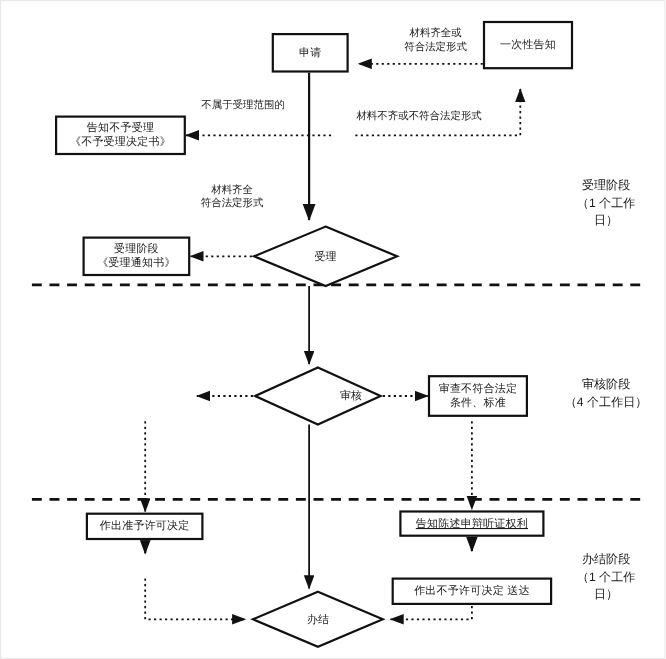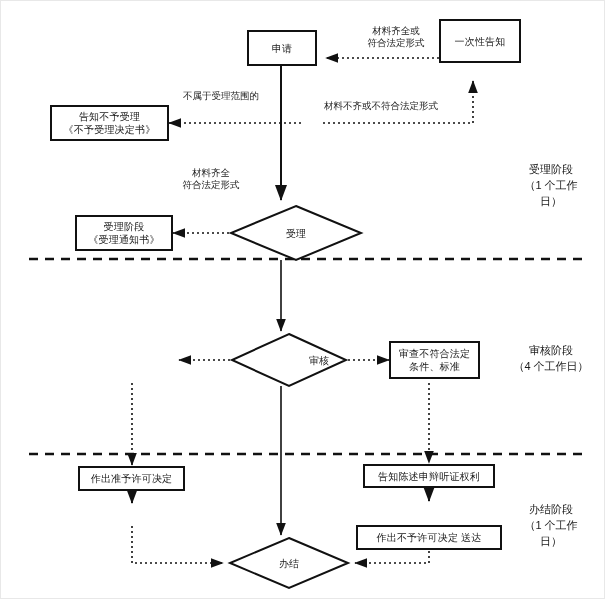--- a/index.html
+++ b/index.html
@@ -168,21 +168,21 @@
     <div class="node box" style="left:388px; top:340px; width:91px; height:38px;">
       <span class="line">审查不符合法定</span>
       <span class="line">条件、标准</span>
     </div>
 
     <div class="node box" style="left:77px; top:465px; width:107px; height:25px;">
       <span class="line">作出准予许可决定</span>
     </div>
 
 
-    <div class="node box" style="left:362px; top:463px; width:132px; height:24px;">
+    <div class="node box" style="left:362px; top:463px; width:132px; height:24px;text-decoration:underline;">
       <span class="line">告知陈述申辩听证权利</span>
     </div>
 
     <div class="node box" style="left:355px; top:500px; width:146px; height:25px;margin-top:24px;">
       <span class="line">作出不予许可决定  送达</span>
     </div>
 
     <div class="node diamond-label" style="left:248px; top:552px; width:80px; height:20px;">
       <span class="line">办结</span>
     </div>

